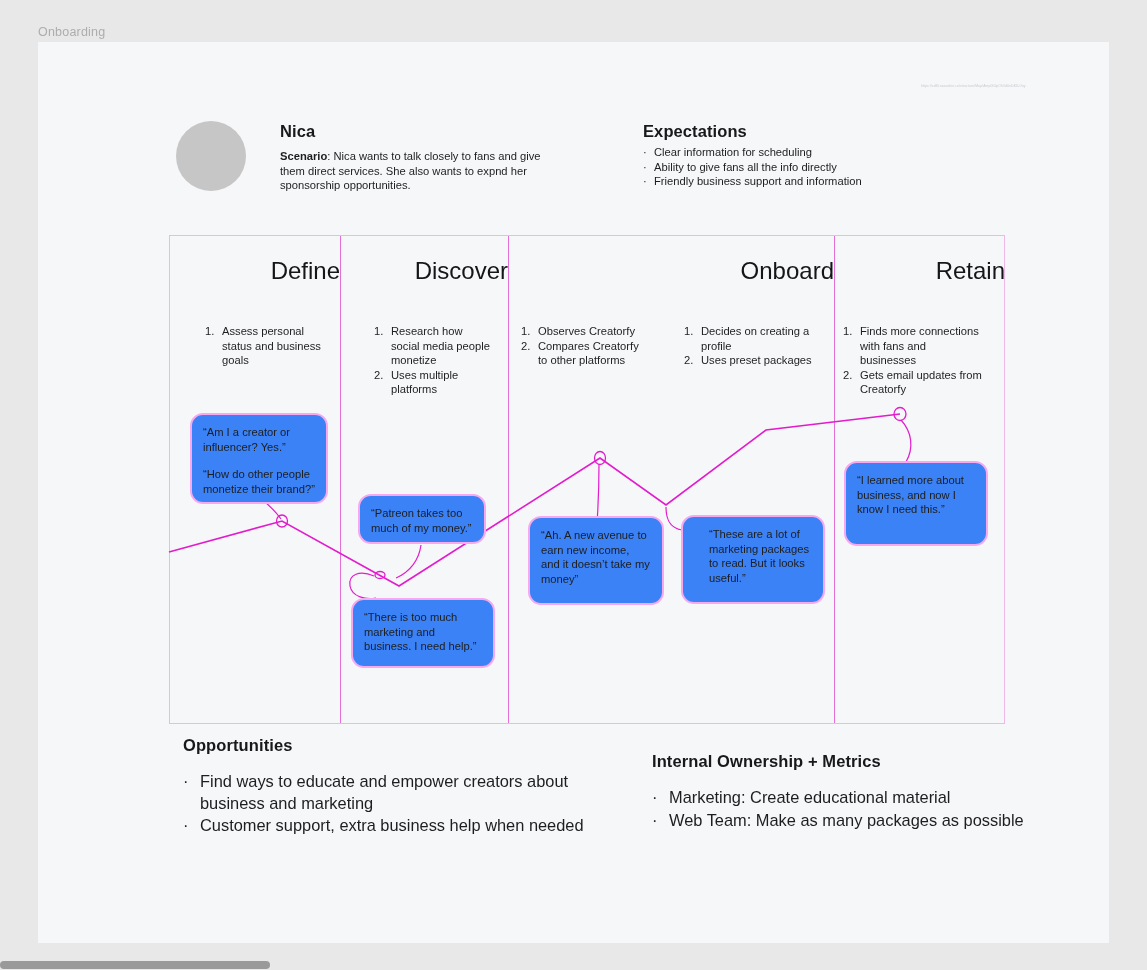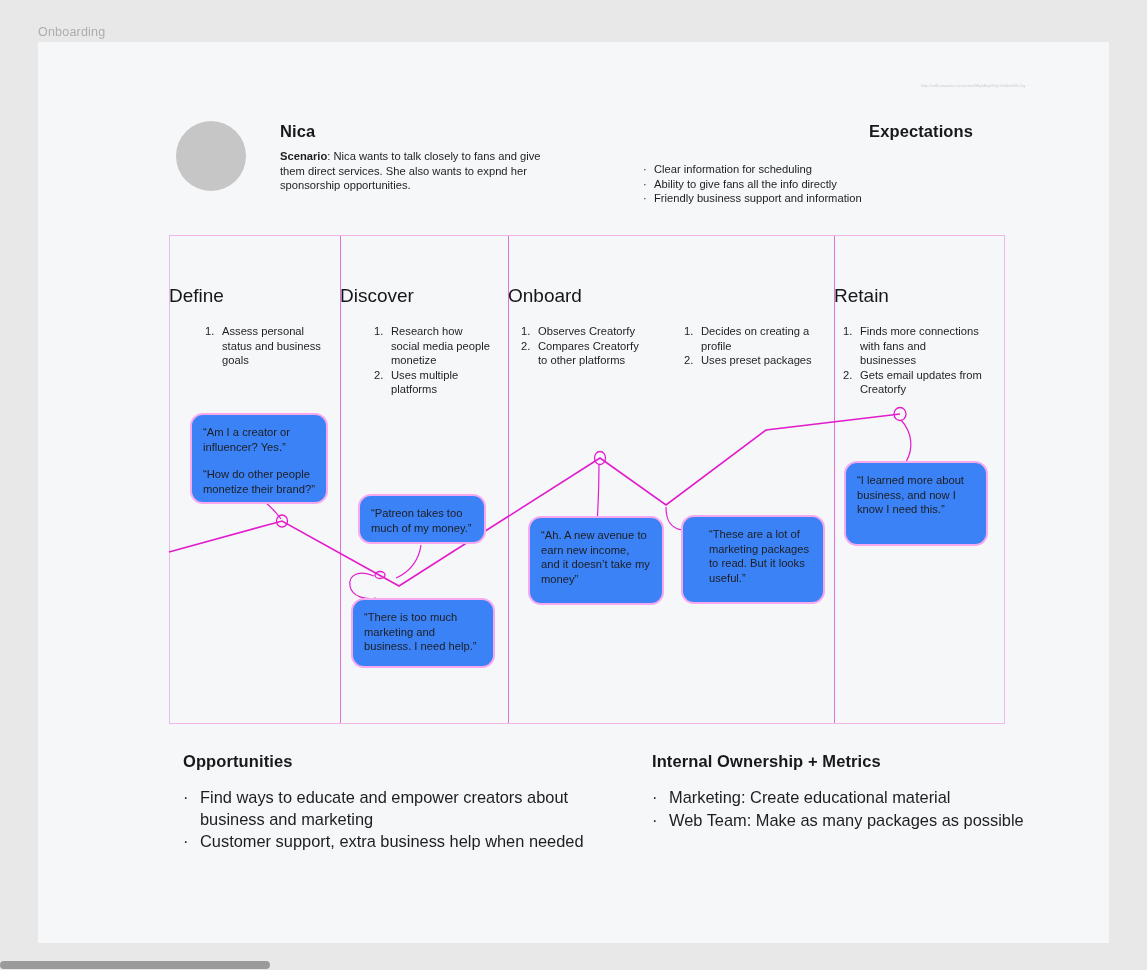--- a/index.html
+++ b/index.html
@@ -29,35 +29,35 @@
     position:absolute;left:176px;top:121px;
     width:70px;height:70px;border-radius:50%;
     background:#c6c6c6;
   }
   #persona-block{position:absolute;left:280px;top:122px;width:280px;}
   #persona-name{font-size:16.5px;font-weight:bold;color:#18191b;margin:0 0 8px 0;letter-spacing:.1px;}
   #persona-scenario{font-size:11.2px;line-height:14.6px;color:#1d1e20;}
   #persona-scenario b{font-weight:bold;}
 
   #expect-block{position:absolute;left:643px;top:122px;width:330px;}
-  #expect-title{font-size:16.5px;font-weight:bold;color:#18191b;margin:0 0 21px 0;letter-spacing:.1px;text-align:right;}
+  #expect-title{font-size:16.5px;font-weight:bold;color:#18191b;margin:0 0 4px 0;letter-spacing:.1px;}
   .exp-row{display:flex;font-size:11.2px;line-height:14.6px;color:#1d1e20;}
   .exp-row .bullet{width:11px;flex:none;}
 
   
   #grid{
     position:absolute;left:169px;top:235px;
     width:836px;height:489px;
     border:1px solid #f0b8ea;
     box-sizing:border-box;
   }
   .vline{position:absolute;top:0;bottom:0;width:1px;background:#e56fd8;}
   .colhead{
     position:absolute;top:22px;
-    font-size:19px;color:#151617;text-align:left;font-weight:400;margin-top:28px;
+    font-size:24px;color:#151617;text-align:right;font-weight:400;
   }
   .steps{
     position:absolute;
     font-size:11.2px;line-height:14.6px;color:#1d1e20;
   }
   .step-row{display:flex;}
   .step-row .num{width:17px;flex:none;}
 
   
   .bubble{
@@ -66,21 +66,21 @@
     border:2.2px solid #f7a8ef;
     border-radius:13px;
     font-size:11.2px;line-height:14.6px;color:#1d1e20;
     padding:10px 11px;
     box-sizing:border-box;
   }
   .bubble p{margin:0;}
   .bubble p + p{margin-top:13px;}
 
   
-  #opp-block{position:absolute;left:183px;top:752px;width:430px;}
+  #opp-block{position:absolute;left:183px;top:736px;width:430px;}
   #own-block{position:absolute;left:652px;top:752px;width:400px;}
   .sec-title{font-size:16.5px;font-weight:bold;color:#18191b;margin:0 0 16px 0;letter-spacing:.1px;}
   .sec-row{display:flex;font-size:16.4px;line-height:21.5px;color:#1d1e20;margin-bottom:1px;}
   .sec-row .bullet{width:17px;flex:none;}
 
   
   #hscroll-track{position:absolute;left:0;bottom:0;width:1147px;height:10px;background:#e8e8e8;}
   #hscroll-thumb{position:absolute;left:0;bottom:1px;width:270px;height:8px;background:#9a9a9a;border-radius:4px;}
 
   svg{position:absolute;left:0;top:0;overflow:visible;pointer-events:none;}

